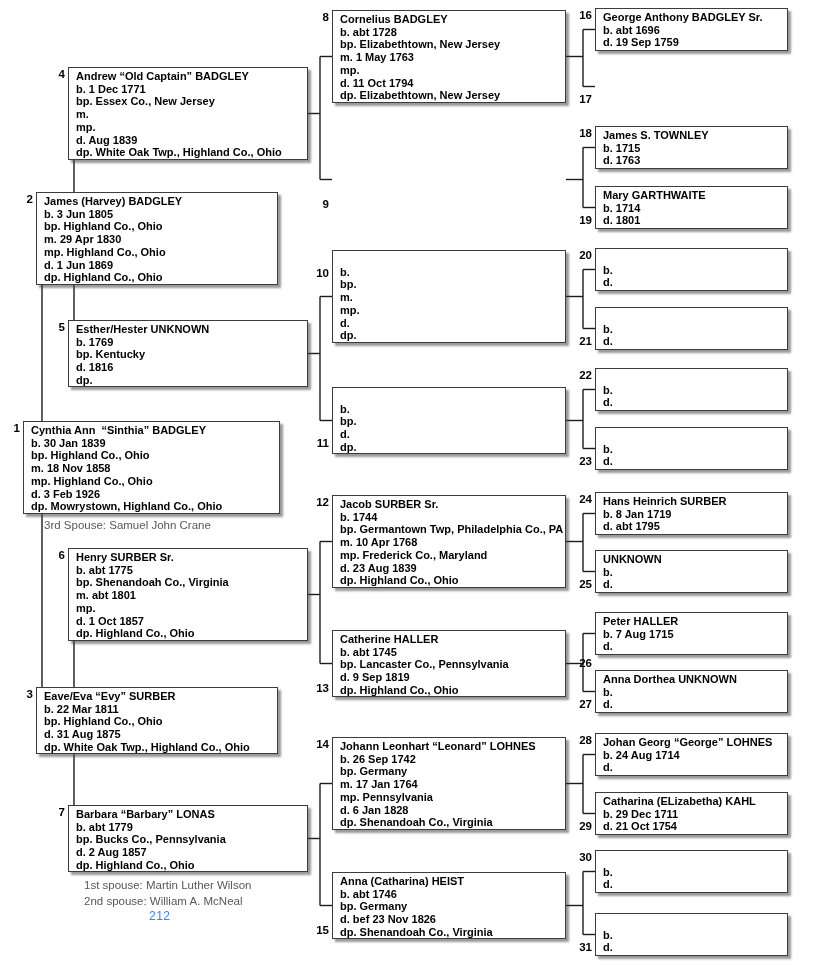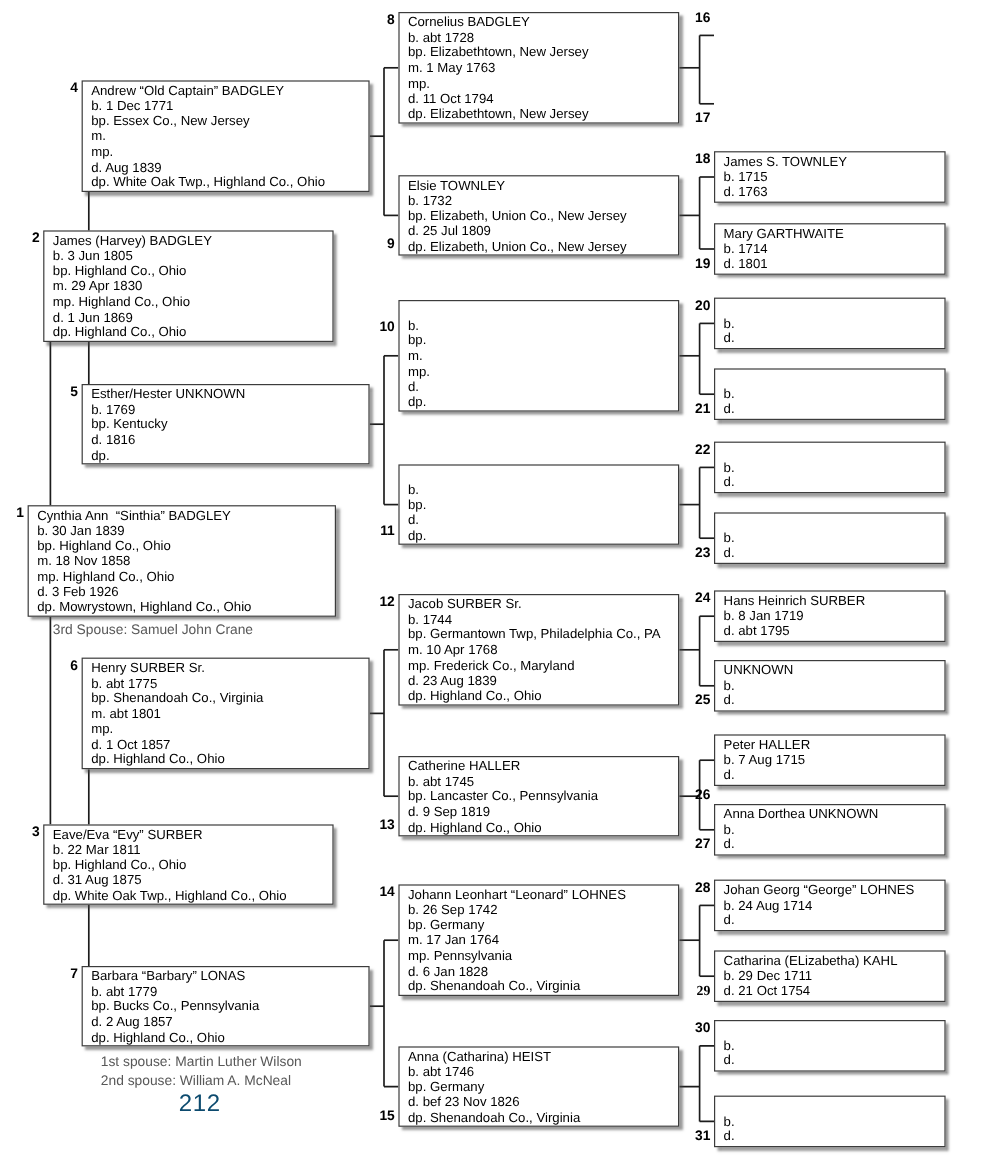--- a/index.html
+++ b/index.html
@@ -8,32 +8,32 @@
     width:823px; height:967px; position:relative;
     font-family:"Liberation Sans", sans-serif;
   }
   #chart { position:absolute; left:0; top:0; width:823px; height:967px; background:#fff; }
   #connectors { position:absolute; left:0; top:0; }
   #connectors line { stroke:#1c1c1c; stroke-width:1.4; }
   .pbox {
     position:absolute; background:#fff;
     border:1.4px solid #3c3c3c;
     box-shadow:3px 3px 2px rgba(70,70,70,.55);
-    padding:2px 4px 16px 7px; overflow:hidden;
+    padding:2px 4px 16px 7px; overflow:hidden;font-weight:bold;
   }
   .pname, .pline {
     font-size:11px; line-height:12.7px; color:#000; white-space:pre;
   }
   .pname { min-height:12.7px; }
   .pnum {
     position:absolute; width:30px; text-align:right;
     font-size:11.5px; font-weight:bold; color:#000; line-height:13px;
   }
   .note { position:absolute; font-size:11.5px; color:#585858; }
-  .pagenum { position:absolute; font-size:20px; color:#0c4a6e; letter-spacing:.5px; }
+  .pagenum { position:absolute; font-size:12px; color:#3b82f6; letter-spacing:.5px; }
 </style>
 </head>
 <body>
 
 <div id="chart">
   <svg id="connectors" width="823" height="967" viewBox="0 0 823 967">
       <line x1="42" y1="285" x2="42" y2="687"></line>
       <line x1="74" y1="160" x2="74" y2="320"></line>
       <line x1="74" y1="641" x2="74" y2="805"></line>
       <line x1="320" y1="56.5" x2="332" y2="56.5"></line>
@@ -157,27 +157,20 @@
     <div class="pbox" style="left: 332px; top: 10px; width: 234px; height: 93px;">
       <div class="pname">Cornelius BADGLEY</div>
       <div class="pline">b. abt 1728</div>
       <div class="pline">bp. Elizabethtown, New Jersey</div>
       <div class="pline">m. 1 May 1763</div>
       <div class="pline">mp.</div>
       <div class="pline">d. 11 Oct 1794</div>
       <div class="pline">dp. Elizabethtown, New Jersey</div>
     </div>
     <span class="pnum" style="left: 299px; top: 11px;">8</span>
-    <div class="pbox" style="left: 332px; top: 146px; width: 234px; height: 67px;">
-      <div class="pname">Elsie TOWNLEY</div>
-      <div class="pline">b. 1732</div>
-      <div class="pline">bp. Elizabeth, Union Co., New Jersey</div>
-      <div class="pline">d. 25 Jul 1809</div>
-      <div class="pline">dp. Elizabeth, Union Co., New Jersey</div>
-    </div>
     <span class="pnum" style="left: 299px; top: 198px;">9</span>
     <div class="pbox" style="left: 332px; top: 250px; width: 234px; height: 93px;">
       <div class="pname"></div>
       <div class="pline">b.</div>
       <div class="pline">bp.</div>
       <div class="pline">m.</div>
       <div class="pline">mp.</div>
       <div class="pline">d.</div>
       <div class="pline">dp.</div>
     </div>
@@ -219,20 +212,25 @@
     </div>
     <span class="pnum" style="left: 299px; top: 738px;">14</span>
     <div class="pbox" style="left: 332px; top: 872px; width: 234px; height: 67px;">
       <div class="pname">Anna (Catharina) HEIST</div>
       <div class="pline">b. abt 1746</div>
       <div class="pline">bp. Germany</div>
       <div class="pline">d. bef 23 Nov 1826</div>
       <div class="pline">dp. Shenandoah Co., Virginia</div>
     </div>
     <span class="pnum" style="left: 299px; top: 924px;">15</span>
+    <div class="pbox" style="left: 595px; top: 8px; width: 193px; height: 43px;">
+      <div class="pname">George Anthony BADGLEY Sr.</div>
+      <div class="pline">b. abt 1696</div>
+      <div class="pline">d. 19 Sep 1759</div>
+    </div>
     <span class="pnum" style="left: 562px; top: 9px;">16</span>
     <span class="pnum" style="left: 562px; top: 93px;">17</span>
     <div class="pbox" style="left: 595px; top: 126px; width: 193px; height: 43px;">
       <div class="pname">James S. TOWNLEY</div>
       <div class="pline">b. 1715</div>
       <div class="pline">d. 1763</div>
     </div>
     <span class="pnum" style="left: 562px; top: 127px;">18</span>
     <div class="pbox" style="left: 595px; top: 186px; width: 193px; height: 43px;">
       <div class="pname">Mary GARTHWAITE</div>
@@ -292,21 +290,21 @@
       <div class="pname">Johan Georg “George” LOHNES</div>
       <div class="pline">b. 24 Aug 1714</div>
       <div class="pline">d.</div>
     </div>
     <span class="pnum" style="left: 562px; top: 734px;">28</span>
     <div class="pbox" style="left: 595px; top: 792px; width: 193px; height: 43px;">
       <div class="pname">Catharina (ELizabetha) KAHL</div>
       <div class="pline">b. 29 Dec 1711</div>
       <div class="pline">d. 21 Oct 1754</div>
     </div>
-    <span class="pnum" style="left: 562px; top: 820px; font-family: Liberation Serif, serif;">29</span>
+    <span class="pnum" style="left: 562px; top: 820px;">29</span>
     <div class="pbox" style="left: 595px; top: 850px; width: 193px; height: 43px;">
       <div class="pname"></div>
       <div class="pline">b.</div>
       <div class="pline">d.</div>
     </div>
     <span class="pnum" style="left: 562px; top: 851px;">30</span>
     <div class="pbox" style="left: 595px; top: 913px; width: 193px; height: 43px;">
       <div class="pname"></div>
       <div class="pline">b.</div>
       <div class="pline">d.</div>

